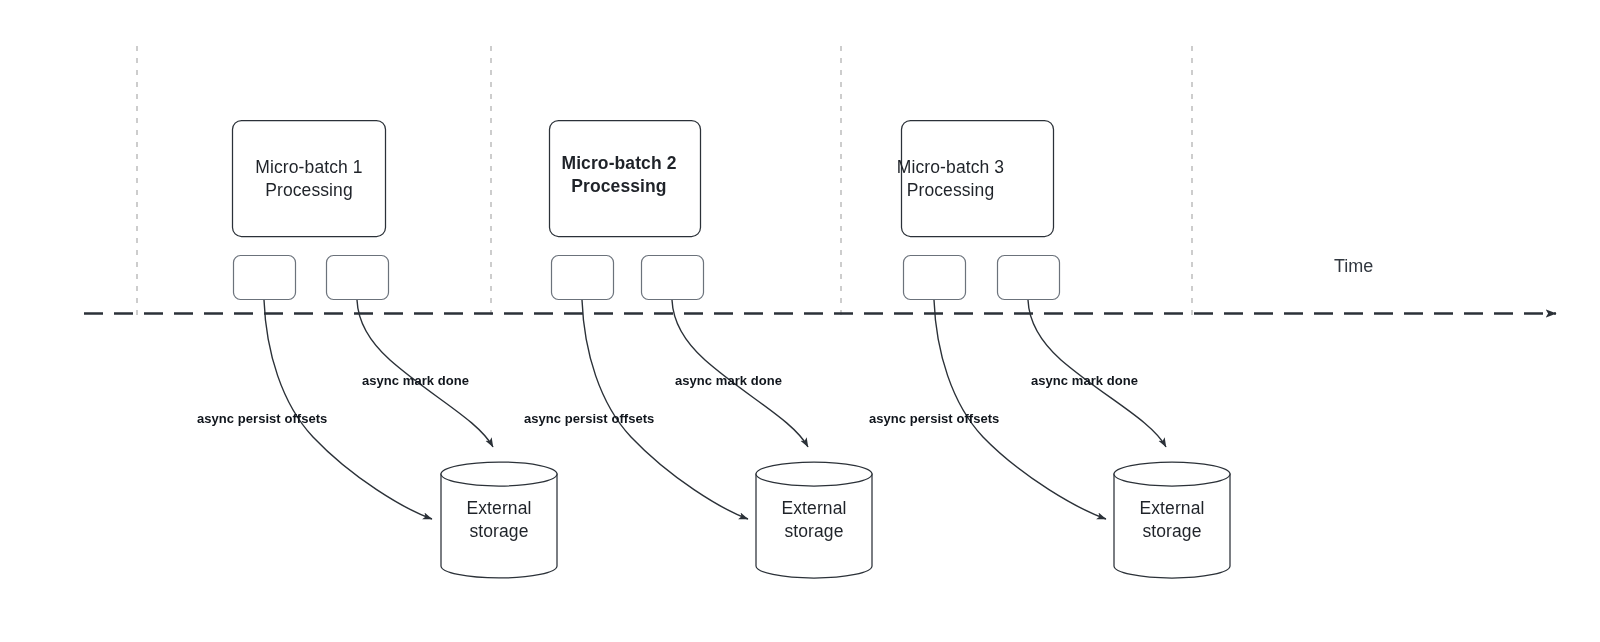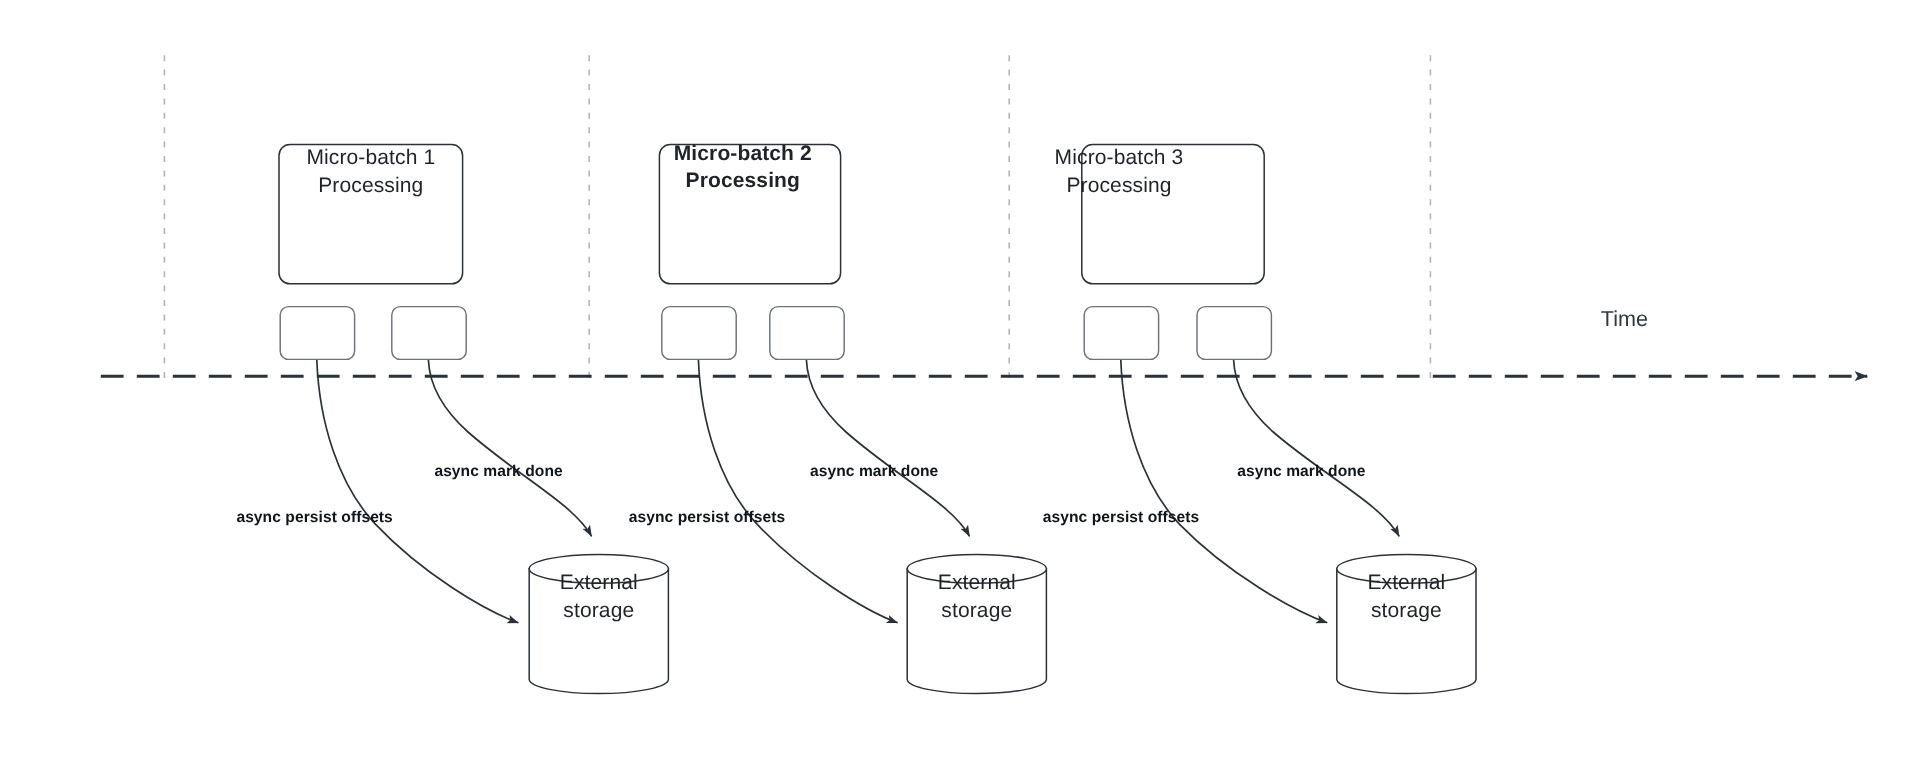--- a/index.html
+++ b/index.html
@@ -25,38 +25,37 @@
     left: 0;
     top: 0;
     width: 1600px;
     height: 642px;
   }
   .node-label {
     position: absolute;
     display: flex;
     flex-direction: column;
     align-items: center;
-    justify-content: flex-start;
+    justify-content: center;
     text-align: center;
     color: #1f2329;
     font-size: 17.5px;
     line-height: 23px;
     letter-spacing: 0.1px;
     white-space: nowrap;
     pointer-events: none;
   }
   .edge-label {
     position: absolute;
     color: #10151c;
     font-size: 13px;
     font-weight: bold;
     line-height: 15px;
     white-space: nowrap;
     letter-spacing: 0.05px;
-    margin-top: 12px;
   }
   .axis-label {
     position: absolute;
     color: #31373f;
     font-size: 18px;
     line-height: 20px;
     white-space: nowrap;
   }
 </style>
 </head>
@@ -144,21 +143,21 @@
     <span>Micro-batch 2</span>
     <span>Processing</span>
   </div>
   <div class="node-label" style="left:756px; top:474px; width:116px; height:92px;">
     <span>External</span>
     <span>storage</span>
   </div>
   <div class="edge-label" style="left:524px; top:411px;">async persist offsets</div>
   <div class="edge-label" style="left:675px; top:373px;">async mark done</div>
 
-  <div class="node-label" style="left:856px; top:120px; width:153px; height:117px;">
+  <div class="node-label" style="left:874px; top:120px; width:153px; height:117px;">
     <span>Micro-batch 3</span>
     <span>Processing</span>
   </div>
   <div class="node-label" style="left:1114px; top:474px; width:116px; height:92px;">
     <span>External</span>
     <span>storage</span>
   </div>
   <div class="edge-label" style="left:869px; top:411px;">async persist offsets</div>
   <div class="edge-label" style="left:1031px; top:373px;">async mark done</div>
 

